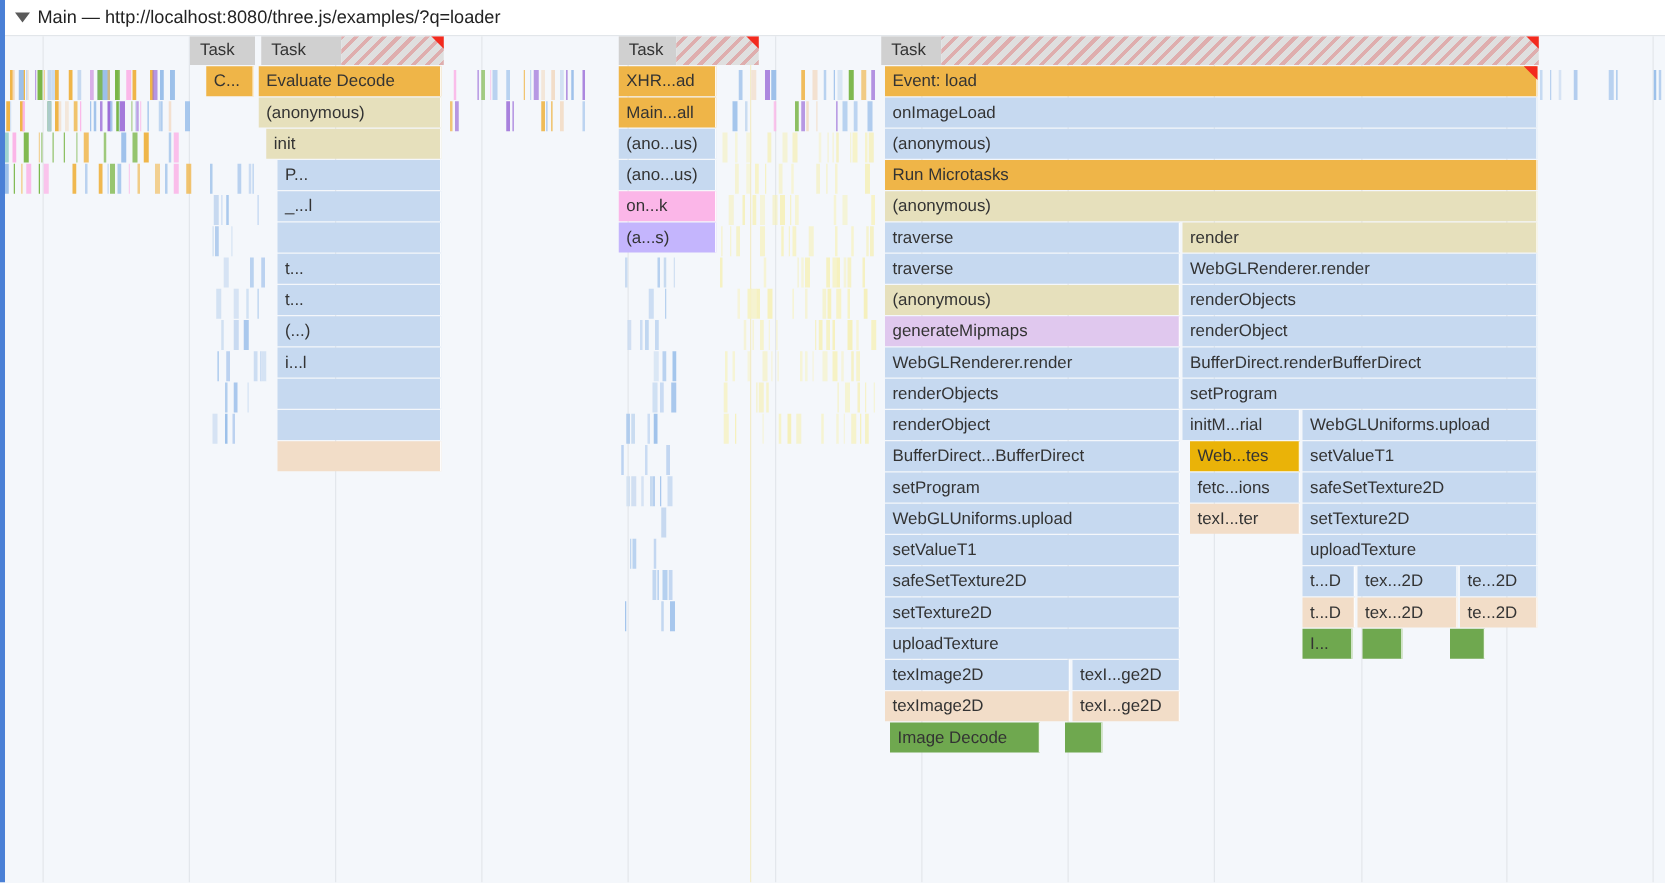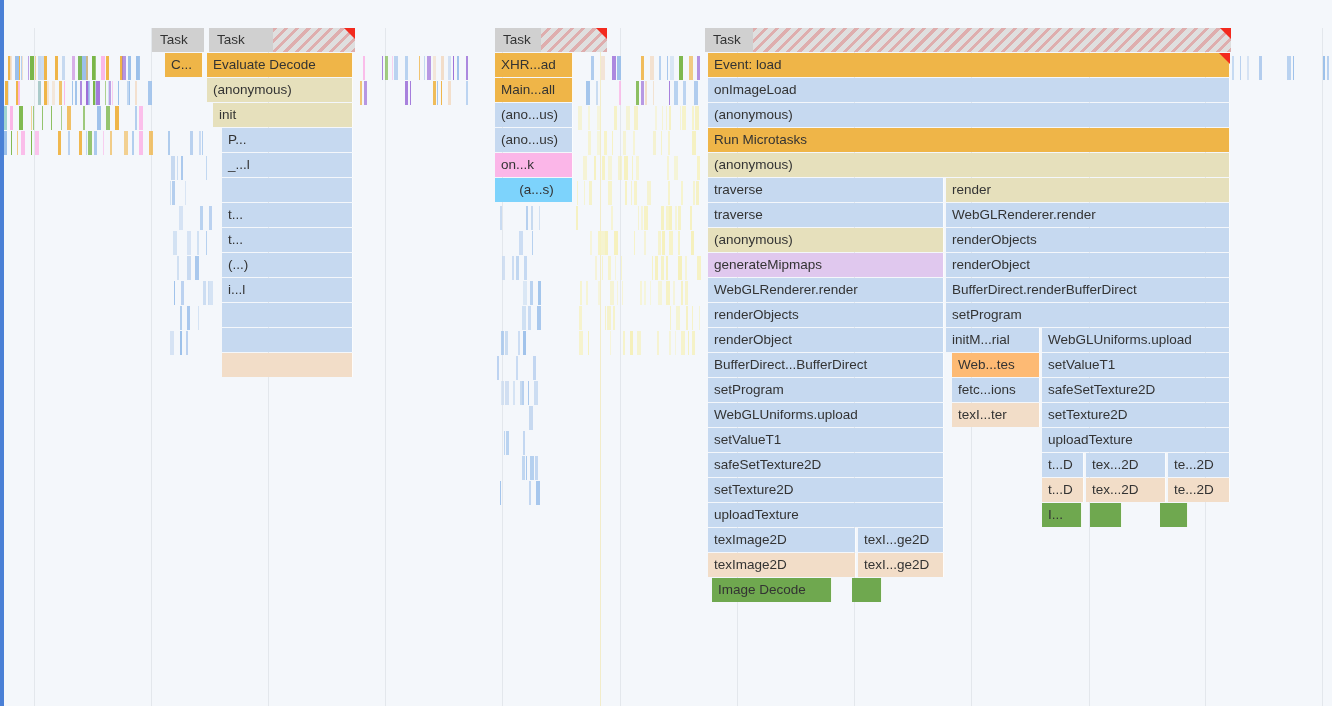--- a/index.html
+++ b/index.html
@@ -77,20 +77,24 @@
   #tooltip .dur{color:#3a8a3a;margin-right:7px;}
   #tooltip .nm{color:#333;}
 </style>
 </head>
 <body>
 
 <div id="app">
 
   <div id="left-rail"></div>
 
+  <div id="header">
+    <div class="tri"></div>
+    <div class="title">Main — http://localhost:8080/three.js/examples/?q=loader</div>
+  </div>
 
   <div id="chart">
     <div id="gridlines-layer">
         <div class="gridline" style="left: 34px;"></div>
         <div class="gridline" style="left: 151px;"></div>
         <div class="gridline" style="left: 268px;"></div>
         <div class="gridline" style="left: 385px;"></div>
         <div class="gridline" style="left: 502px;"></div>
         <div class="gridline" style="left: 620px;"></div>
         <div class="gridline" style="left: 737px;"></div>
@@ -462,21 +466,21 @@
         <div class="bar" style="left: 213px; top: 75px; width: 140px; background: rgb(230, 224, 188);">init</div>
         <div class="bar" style="left: 495px; top: 75px; width: 78px; background: rgb(198, 217, 240);">(ano...us)</div>
         <div class="bar" style="left: 708px; top: 75px; width: 522px; background: rgb(198, 217, 240);">(anonymous)</div>
         <div class="bar" style="left: 222px; top: 100px; width: 131px; background: rgb(198, 217, 240);">P...</div>
         <div class="bar" style="left: 495px; top: 100px; width: 78px; background: rgb(198, 217, 240);">(ano...us)</div>
         <div class="bar" style="left: 708px; top: 100px; width: 522px; background: rgb(239, 181, 72);">Run Microtasks</div>
         <div class="bar" style="left: 222px; top: 125px; width: 131px; background: rgb(198, 217, 240);">_...l</div>
         <div class="bar" style="left: 495px; top: 125px; width: 78px; background: rgb(251, 182, 232);">on...k</div>
         <div class="bar" style="left: 708px; top: 125px; width: 522px; background: rgb(230, 224, 188);">(anonymous)</div>
         <div class="bar" style="left: 222px; top: 150px; width: 131px; background: rgb(198, 217, 240);"></div>
-        <div class="bar" style="left: 495px; top: 150px; width: 78px; background: #7dd3fc; text-align: center;">(a...s)</div>
+        <div class="bar" style="left: 495px; top: 150px; width: 78px; background: #c4b5fd;">(a...s)</div>
         <div class="bar" style="left: 708px; top: 150px; width: 236px; background: rgb(198, 217, 240);">traverse</div>
         <div class="bar" style="left: 946px; top: 150px; width: 284px; background: rgb(230, 224, 188);">render</div>
         <div class="bar" style="left: 222px; top: 175px; width: 131px; background: rgb(198, 217, 240);">t...</div>
         <div class="bar" style="left: 708px; top: 175px; width: 236px; background: rgb(198, 217, 240);">traverse</div>
         <div class="bar" style="left: 946px; top: 175px; width: 284px; background: rgb(198, 217, 240);">WebGLRenderer.render</div>
         <div class="bar" style="left: 222px; top: 200px; width: 131px; background: rgb(198, 217, 240);">t...</div>
         <div class="bar" style="left: 708px; top: 200px; width: 236px; background: rgb(230, 224, 188);">(anonymous)</div>
         <div class="bar" style="left: 946px; top: 200px; width: 284px; background: rgb(198, 217, 240);">renderObjects</div>
         <div class="bar" style="left: 222px; top: 225px; width: 131px; background: rgb(198, 217, 240);">(...)</div>
         <div class="bar" style="left: 708px; top: 225px; width: 236px; background: rgb(224, 200, 238);">generateMipmaps</div>
@@ -486,21 +490,21 @@
         <div class="bar" style="left: 946px; top: 250px; width: 284px; background: rgb(198, 217, 240);">BufferDirect.renderBufferDirect</div>
         <div class="bar" style="left: 222px; top: 275px; width: 131px; background: rgb(198, 217, 240);"></div>
         <div class="bar" style="left: 708px; top: 275px; width: 236px; background: rgb(198, 217, 240);">renderObjects</div>
         <div class="bar" style="left: 946px; top: 275px; width: 284px; background: rgb(198, 217, 240);">setProgram</div>
         <div class="bar" style="left: 222px; top: 300px; width: 131px; background: rgb(198, 217, 240);"></div>
         <div class="bar" style="left: 708px; top: 300px; width: 236px; background: rgb(198, 217, 240);">renderObject</div>
         <div class="bar" style="left: 946px; top: 300px; width: 94px; background: rgb(198, 217, 240);">initM...rial</div>
         <div class="bar" style="left: 1042px; top: 300px; width: 188px; background: rgb(198, 217, 240);">WebGLUniforms.upload</div>
         <div class="bar" style="left: 222px; top: 325px; width: 131px; background: rgb(242, 221, 200);"></div>
         <div class="bar" style="left: 708px; top: 325px; width: 236px; background: rgb(198, 217, 240);">BufferDirect...BufferDirect</div>
-        <div class="bar" style="left: 952px; top: 325px; width: 88px; background: #fdba74;">Web...tes</div>
+        <div class="bar" style="left: 952px; top: 325px; width: 88px; background: #eab308;">Web...tes</div>
         <div class="bar" style="left: 1042px; top: 325px; width: 188px; background: rgb(198, 217, 240);">setValueT1</div>
         <div class="bar" style="left: 708px; top: 350px; width: 236px; background: rgb(198, 217, 240);">setProgram</div>
         <div class="bar" style="left: 952px; top: 350px; width: 88px; background: rgb(198, 217, 240);">fetc...ions</div>
         <div class="bar" style="left: 1042px; top: 350px; width: 188px; background: rgb(198, 217, 240);">safeSetTexture2D</div>
         <div class="bar" style="left: 708px; top: 375px; width: 236px; background: rgb(198, 217, 240);">WebGLUniforms.upload</div>
         <div class="bar" style="left: 952px; top: 375px; width: 88px; background: rgb(242, 221, 200);">texI...ter</div>
         <div class="bar" style="left: 1042px; top: 375px; width: 188px; background: rgb(198, 217, 240);">setTexture2D</div>
         <div class="bar" style="left: 708px; top: 400px; width: 236px; background: rgb(198, 217, 240);">setValueT1</div>
         <div class="bar" style="left: 1042px; top: 400px; width: 188px; background: rgb(198, 217, 240);">uploadTexture</div>
         <div class="bar" style="left: 708px; top: 425px; width: 236px; background: rgb(198, 217, 240);">safeSetTexture2D</div>

